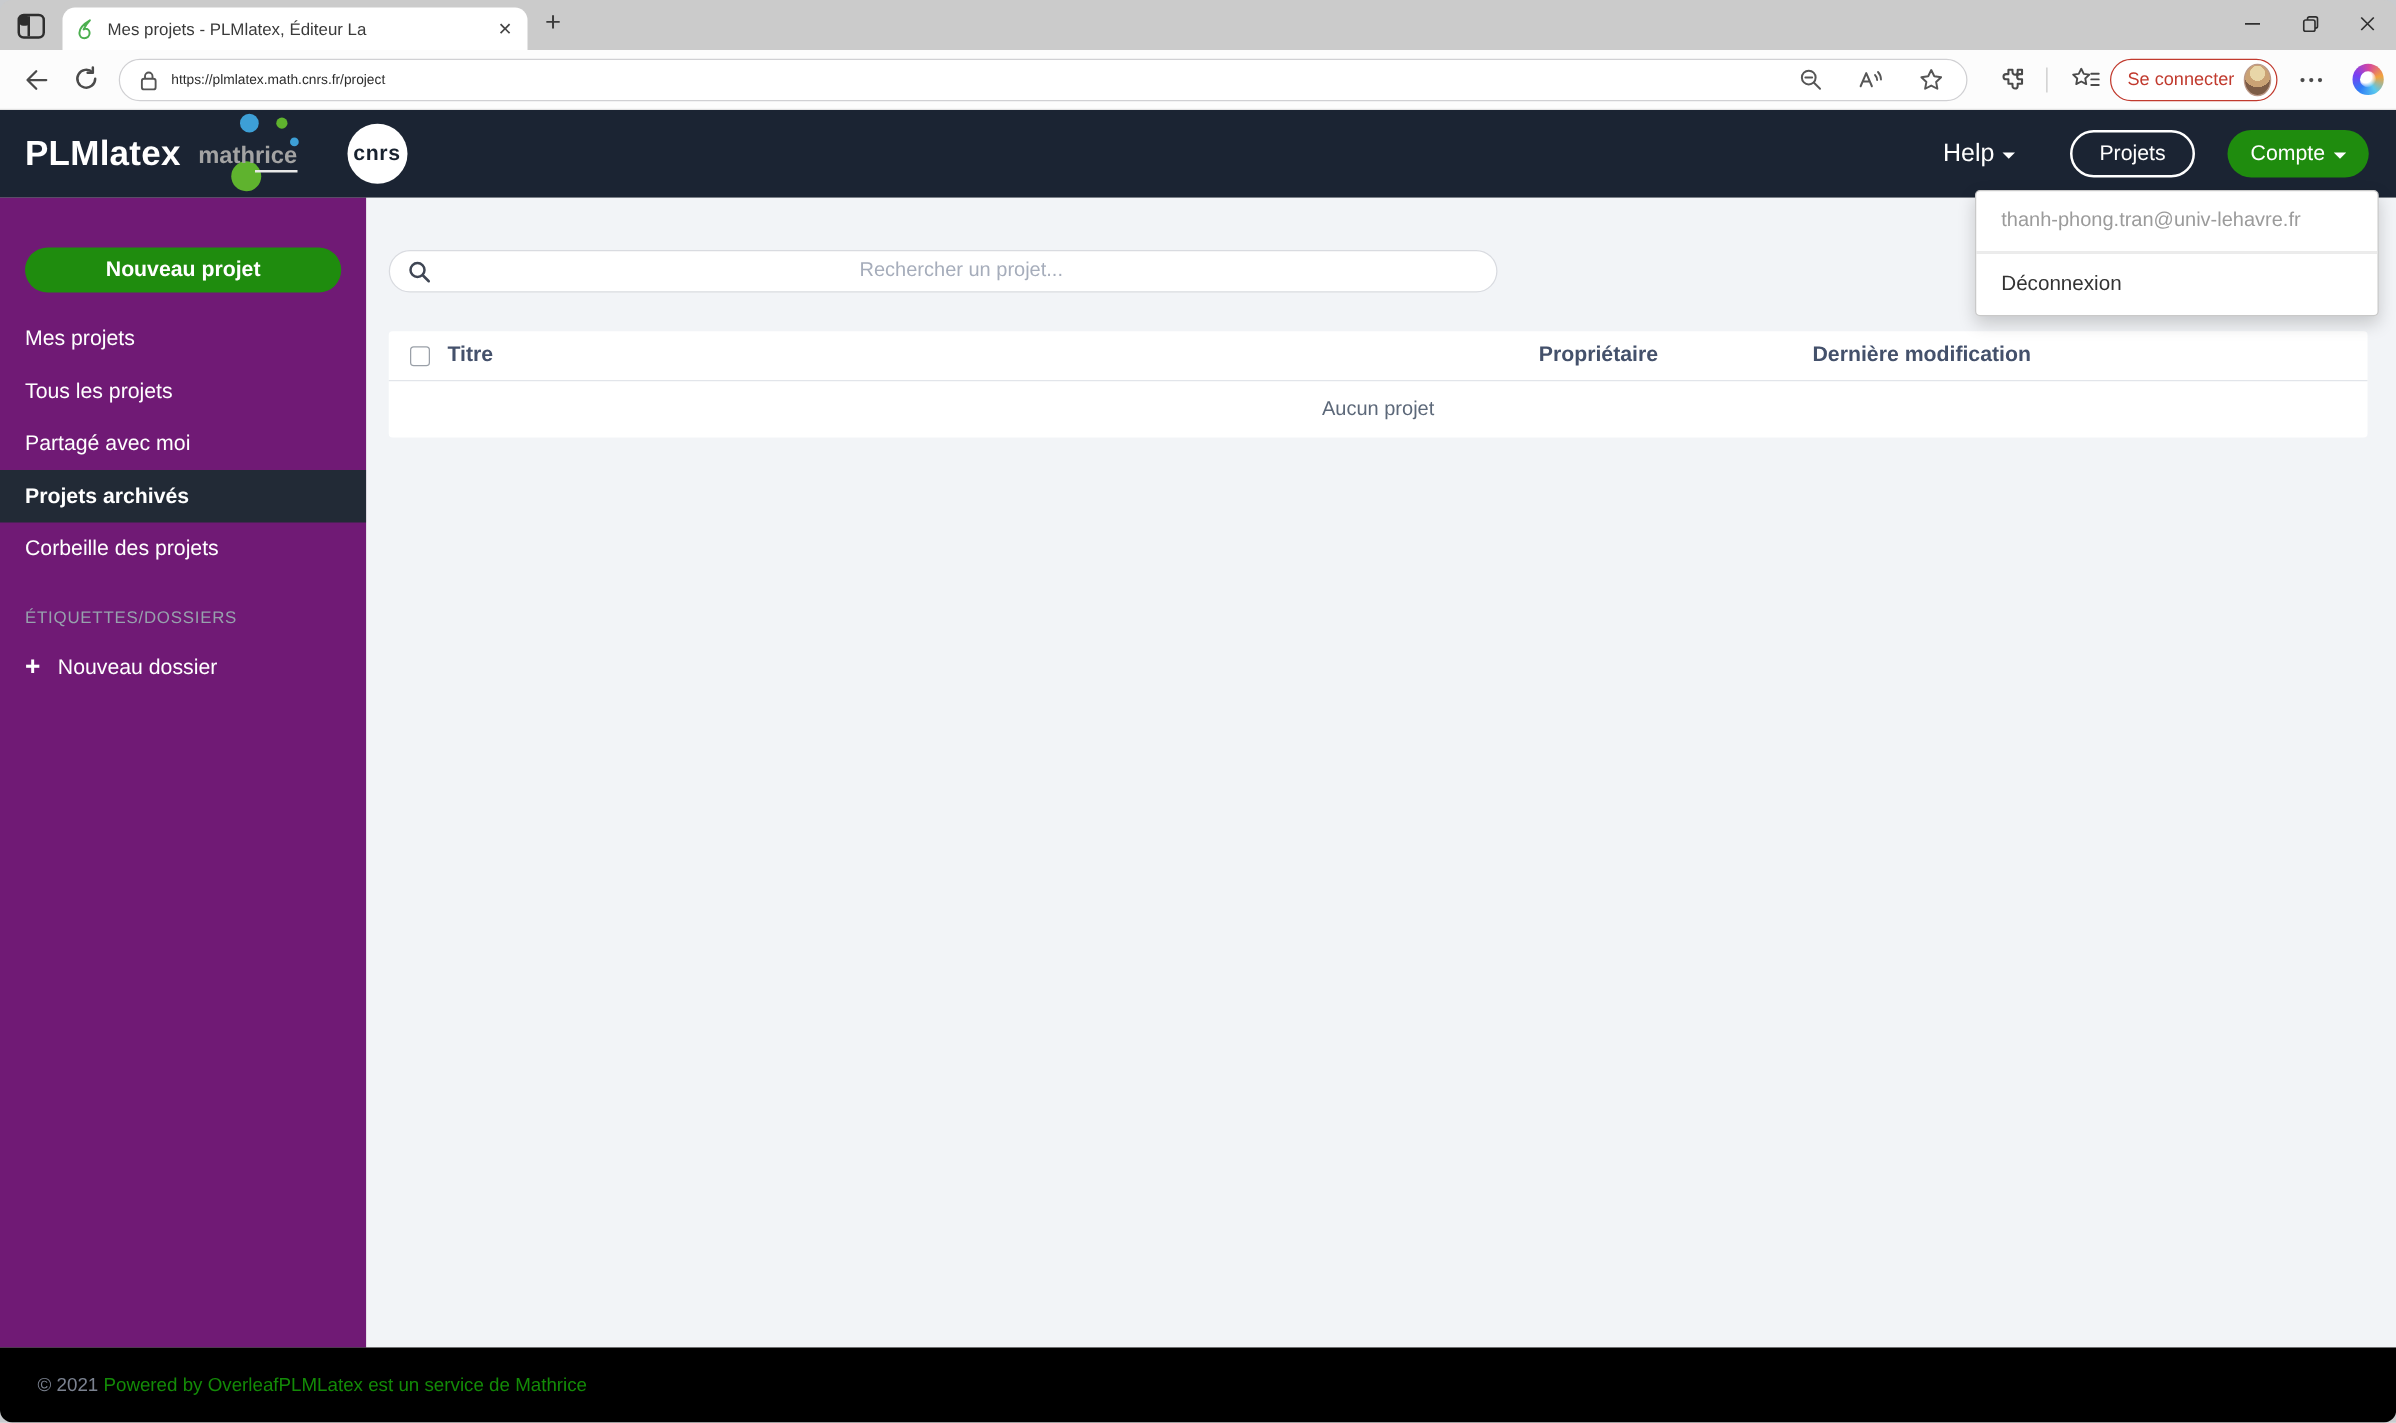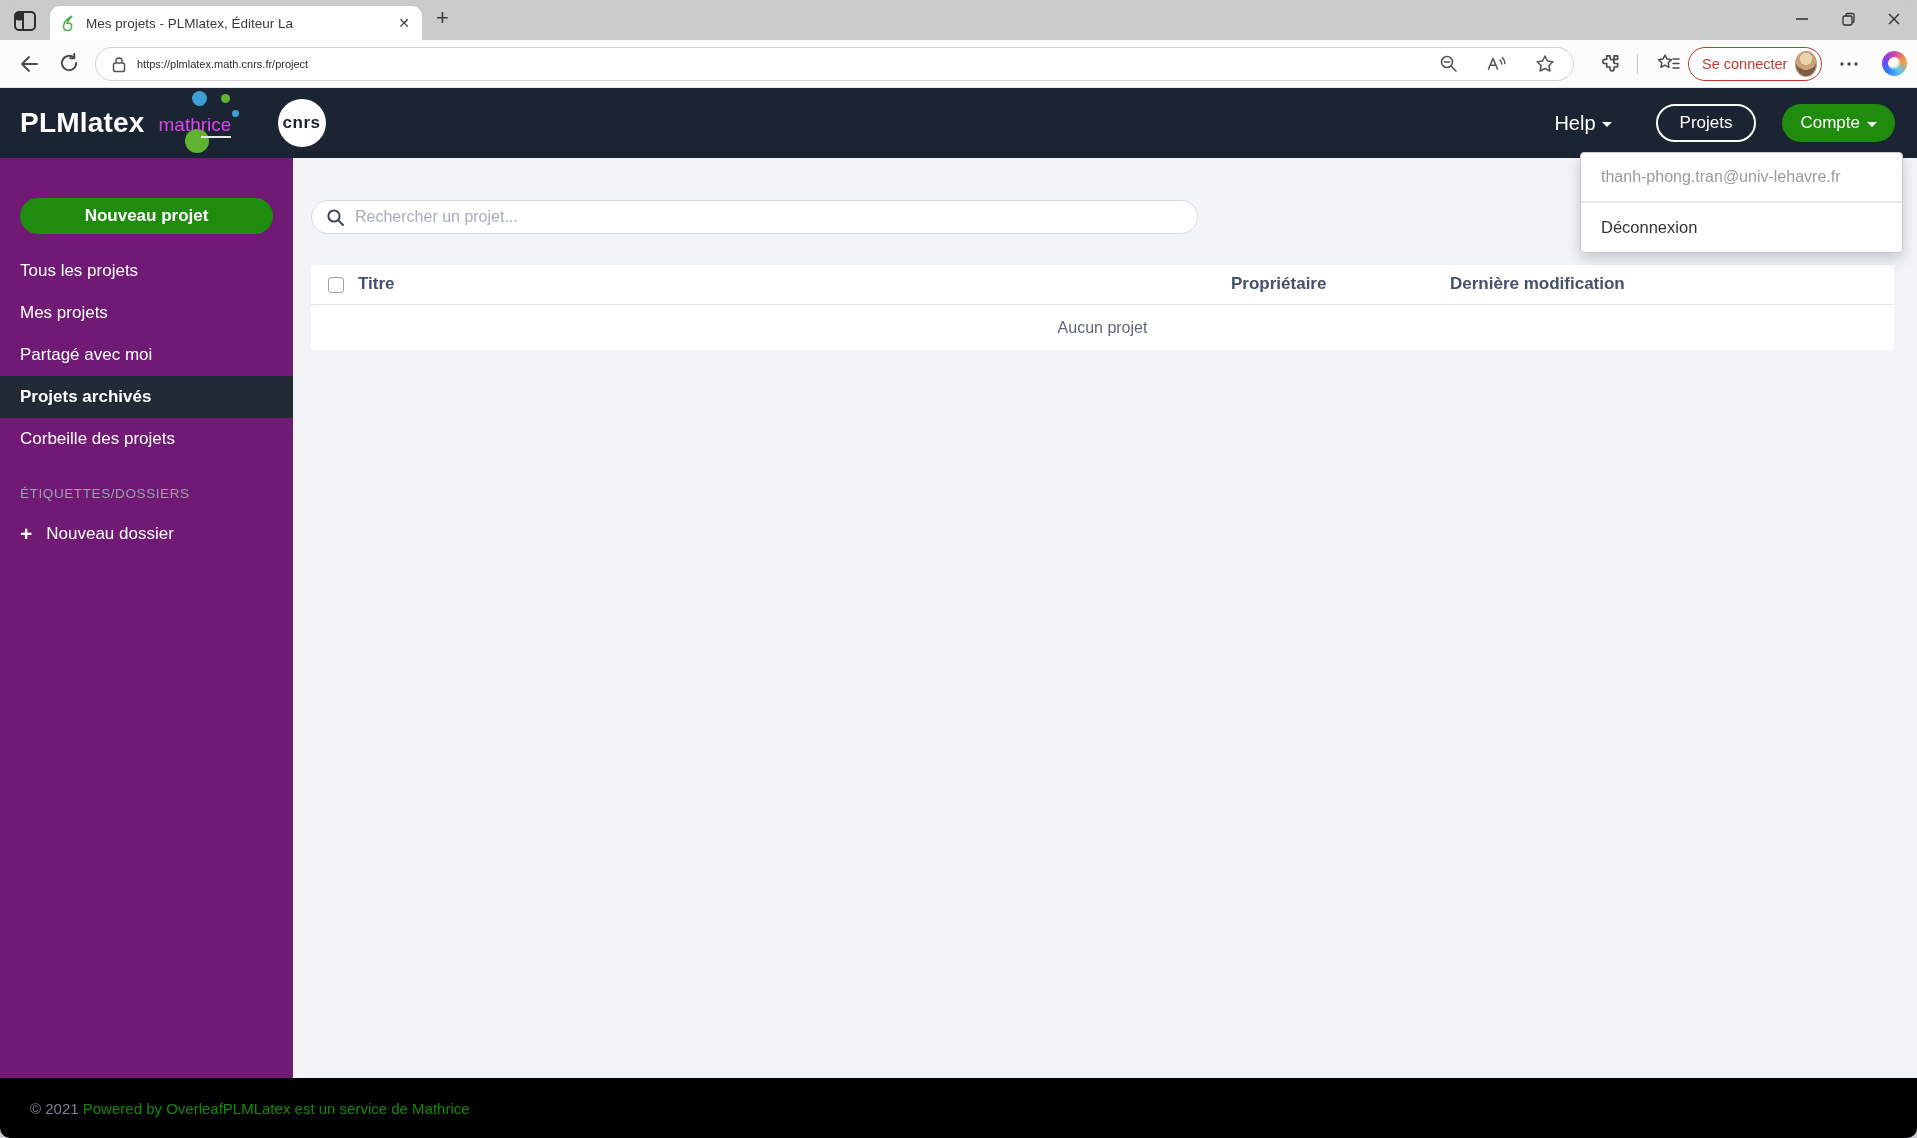--- a/index.html
+++ b/index.html
@@ -34,21 +34,21 @@
   .copilot { position:absolute; left:1882px; top:11px; width:25px; height:25px; border-radius:50%;
              background: conic-gradient(from 220deg, #2f7cf6, #7a3ff2, #d6479f, #f2a33c, #58c8ee, #2f7cf6); }
   .copilot::after { content:""; position:absolute; left:6px; top:6px; width:13px; height:13px; border-radius:50%;
              background: radial-gradient(circle at 35% 35%, #ffffff 0 40%, rgba(255,255,255,0) 75%); }
 
   
   .navbar { position:absolute; left:0; top:88px; width:1917px; height:70px; background:#1b2433;
             display:flex; align-items:center; padding:0 20px; z-index:10; }
   .brand { color:#fff; font-size:28px; font-weight:600; letter-spacing:.2px; }
   .mathrice { position:relative; width:92px; height:52px; margin-left:14px; }
-  .mathrice .txt { position:absolute; left:0; top:17px; font-size:19px; font-weight:400; color:#d946ef; }
+  .mathrice .txt { position:absolute; left:0; top:17px; font-size:19px; font-weight:700; color:#a3a3a3; }
   .mathrice .txt .rice { border-bottom:2px solid #e8e8e8; padding-bottom:1px; }
   .dot { position:absolute; border-radius:50%; }
   .dot-blue-big   { width:15px; height:15px; background:#3d9fd6; left:33px; top:-6px; }
   .dot-green-big  { width:24px; height:24px; background:#5fb32e; left:26px; top:32px; }
   .dot-green-sm   { width:9px;  height:9px;  background:#5fb32e; left:62px; top:-3px; }
   .dot-blue-sm    { width:7px;  height:7px;  background:#3d9fd6; left:73px; top:13px; }
   .cnrs { width:48px; height:48px; border-radius:50%; background:#fff; margin-left:27px;
           display:flex; align-items:center; justify-content:center; color:#18222f;
           font-weight:700; font-size:17px; letter-spacing:.5px; }
   .nav-right { margin-left:auto; display:flex; align-items:center; }
@@ -69,21 +69,21 @@
   .side-item.active { background:#222a36; font-weight:700; }
   .side-section { margin-top:26px; padding:0 20px; color:#97a1ad; font-size:13.5px; letter-spacing:.6px; }
   .side-newfolder { margin-top:22px; padding:0 20px; display:flex; align-items:center; gap:14px;
                     color:#fff; font-size:17px; }
   .plus-glyph { font-size:21px; font-weight:700; line-height:1; }
 
   .main { position:absolute; left:293px; top:158px; width:1624px; height:920px; background:#f2f4f7; }
   .search { position:absolute; left:18px; top:42px; width:887px; height:34px; background:#fff;
             border:1px solid #d9dbe0; border-radius:17px; display:flex; align-items:center; padding:0 14px; }
   .search input { border:none; outline:none; flex:1; margin-left:10px; font-size:16px; color:#7f1d1d;
-                  font-family:"Liberation Sans", sans-serif; background:transparent; }
+                  font-family:"Liberation Sans", sans-serif; background:transparent;text-align:center; }
   .search input::placeholder { color:#a6adbb; }
   .card { position:absolute; left:18px; top:107px; width:1583px; height:85px; background:#fff; border-radius:3px; }
   .thead { position:relative; height:40px; border-bottom:1px solid #e2e5ea; }
   .checkbox { position:absolute; left:17px; top:12px; width:16px; height:16px; border:1.5px solid #9aa0a8;
               border-radius:3px; background:#fff; }
   .th { position:absolute; top:9px; font-size:17px; font-weight:700; color:#44516b; white-space:nowrap; }
   .th-title { left:47px; } .th-owner { left:920px; } .th-modified { left:1139px; }
   .tempty { height:45px; display:flex; align-items:center; justify-content:center;
             color:#5c6879; font-size:16px; }
 
@@ -239,22 +239,22 @@
   <div class="dropdown">
     <div class="dd-email">thanh-phong.tran@univ-lehavre.fr</div>
     <div class="dd-div"></div>
     <div class="dd-div"></div>
     <div class="dd-item">Déconnexion</div>
   </div>
 
   <div class="sidebar">
     <button class="btn-newproject">Nouveau projet</button>
     <div class="side-list">
+      <div class="side-item">Mes projets</div>
       <div class="side-item">Tous les projets</div>
-      <div class="side-item">Mes projets</div>
       <div class="side-item">Partagé avec moi</div>
       <div class="side-item active">Projets archivés</div>
       <div class="side-item">Corbeille des projets</div>
     </div>
     <div class="side-section">ÉTIQUETTES/DOSSIERS</div>
     <div class="side-newfolder">
       <span class="plus-glyph">+</span>
       <span>Nouveau dossier</span>
     </div>
   </div>

